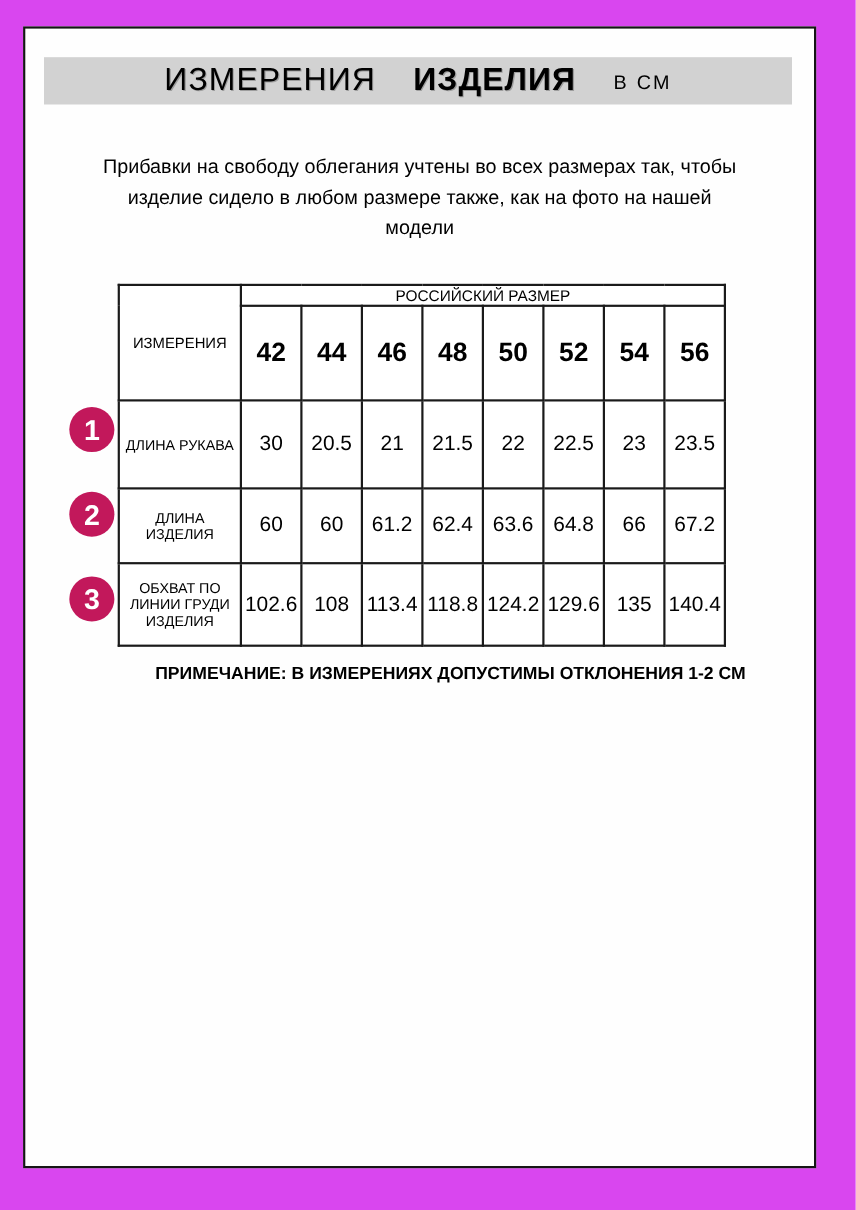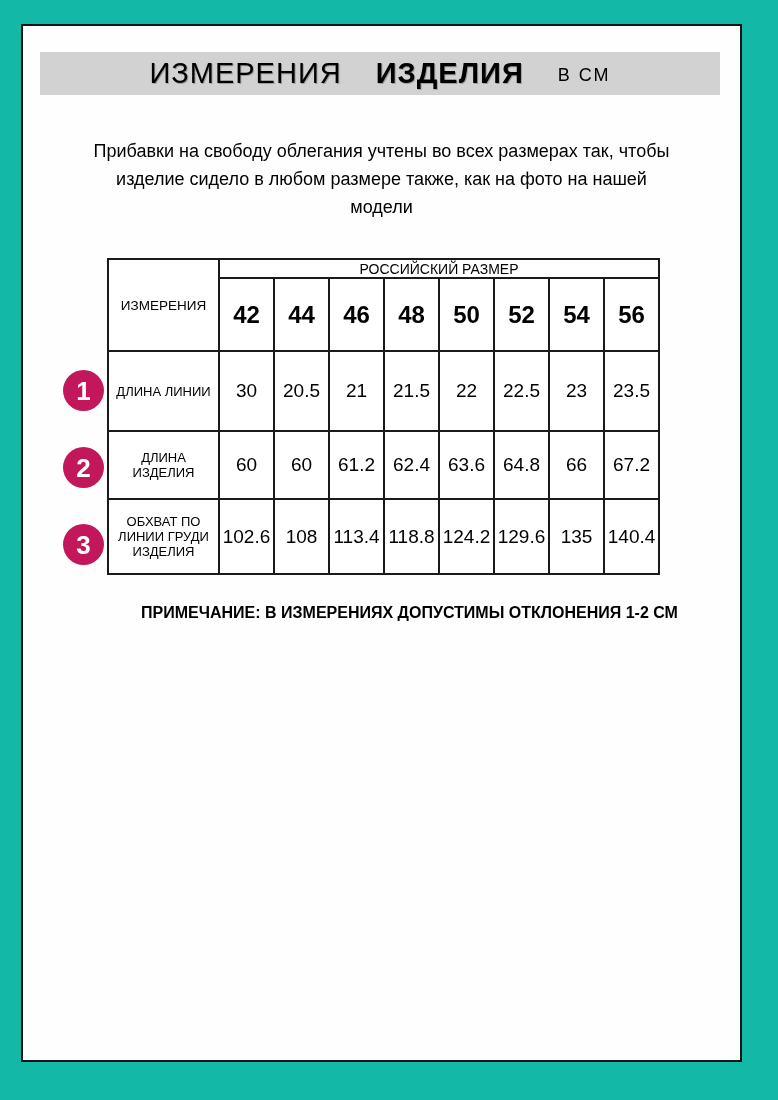--- a/index.html
+++ b/index.html
@@ -3,21 +3,21 @@
 <meta charset="utf-8">
 <style>
   * { margin: 0; padding: 0; box-sizing: border-box; }
   html, body { background: #ffffff; }
   body { font-family: "Liberation Sans", sans-serif; color: #000; }
 
   .page {
     position: relative;
     width: 778px;
     height: 1100px;
-    background: #14b8a6;
+    background: #d946ef;
     overflow: hidden;
   }
 
   .frame {
     position: absolute;
     left: 21px; top: 24px;
     width: 721px; height: 1038px;
     border: 2px solid #151515;
     background: #fefefe;
   }
@@ -93,21 +93,21 @@
   .size-table .group-cell {
     font-size: 14px;
     font-weight: 400;
     height: 19px;
     padding: 0;
     margin-top: 24px;
   }
   .size-table .size-cell {
     font-size: 24px;
     font-weight: 700;
-    height: 73px;
+    height: 86px;
   }
   .size-table .label-cell {
     font-size: 13px;
     font-weight: 400;
     padding: 2px;
   }
   .size-table .value-cell {
     font-size: 19px;
     font-weight: 400;
     padding: 0;
@@ -181,21 +181,21 @@
         <th class="size-cell">46</th>
         <th class="size-cell">48</th>
         <th class="size-cell">50</th>
         <th class="size-cell">52</th>
         <th class="size-cell">54</th>
         <th class="size-cell">56</th>
       </tr>
     </thead>
     <tbody>
       <tr class="data-row-1">
-        <td class="label-cell">ДЛИНА ЛИНИИ</td>
+        <td class="label-cell">ДЛИНА РУКАВА</td>
         <td class="value-cell">30</td>
         <td class="value-cell">20.5</td>
         <td class="value-cell">21</td>
         <td class="value-cell">21.5</td>
         <td class="value-cell">22</td>
         <td class="value-cell">22.5</td>
         <td class="value-cell">23</td>
         <td class="value-cell">23.5</td>
       </tr>
       <tr class="data-row-2">

